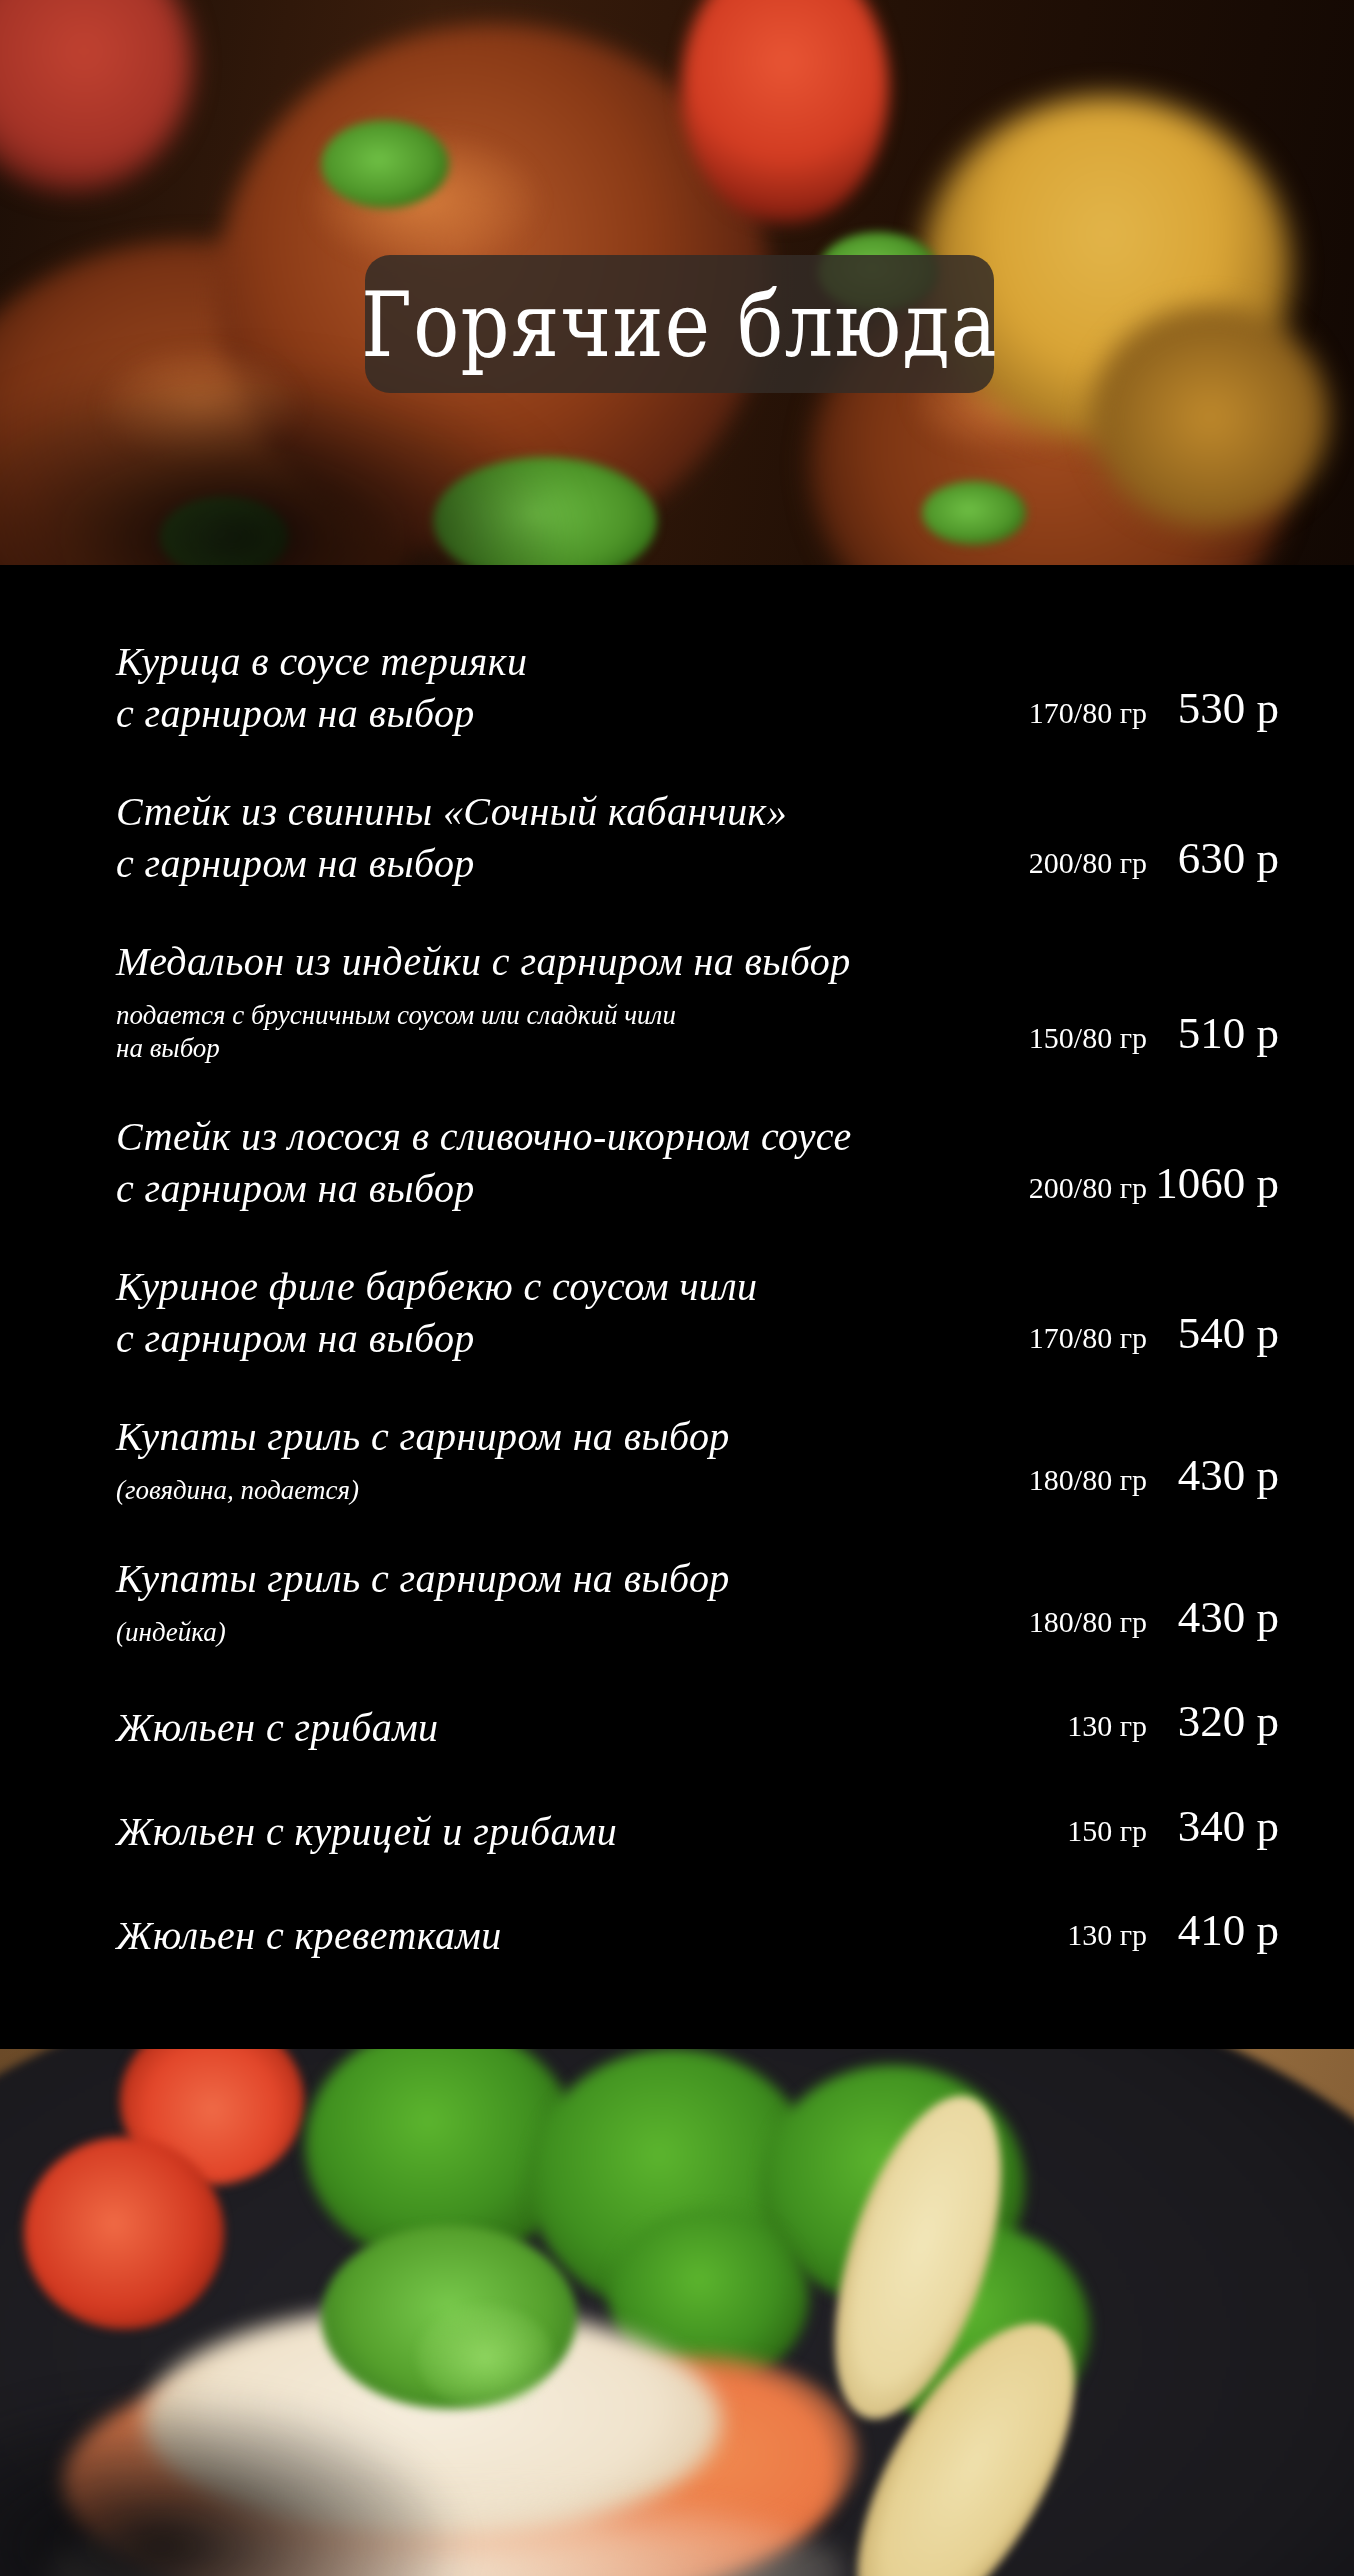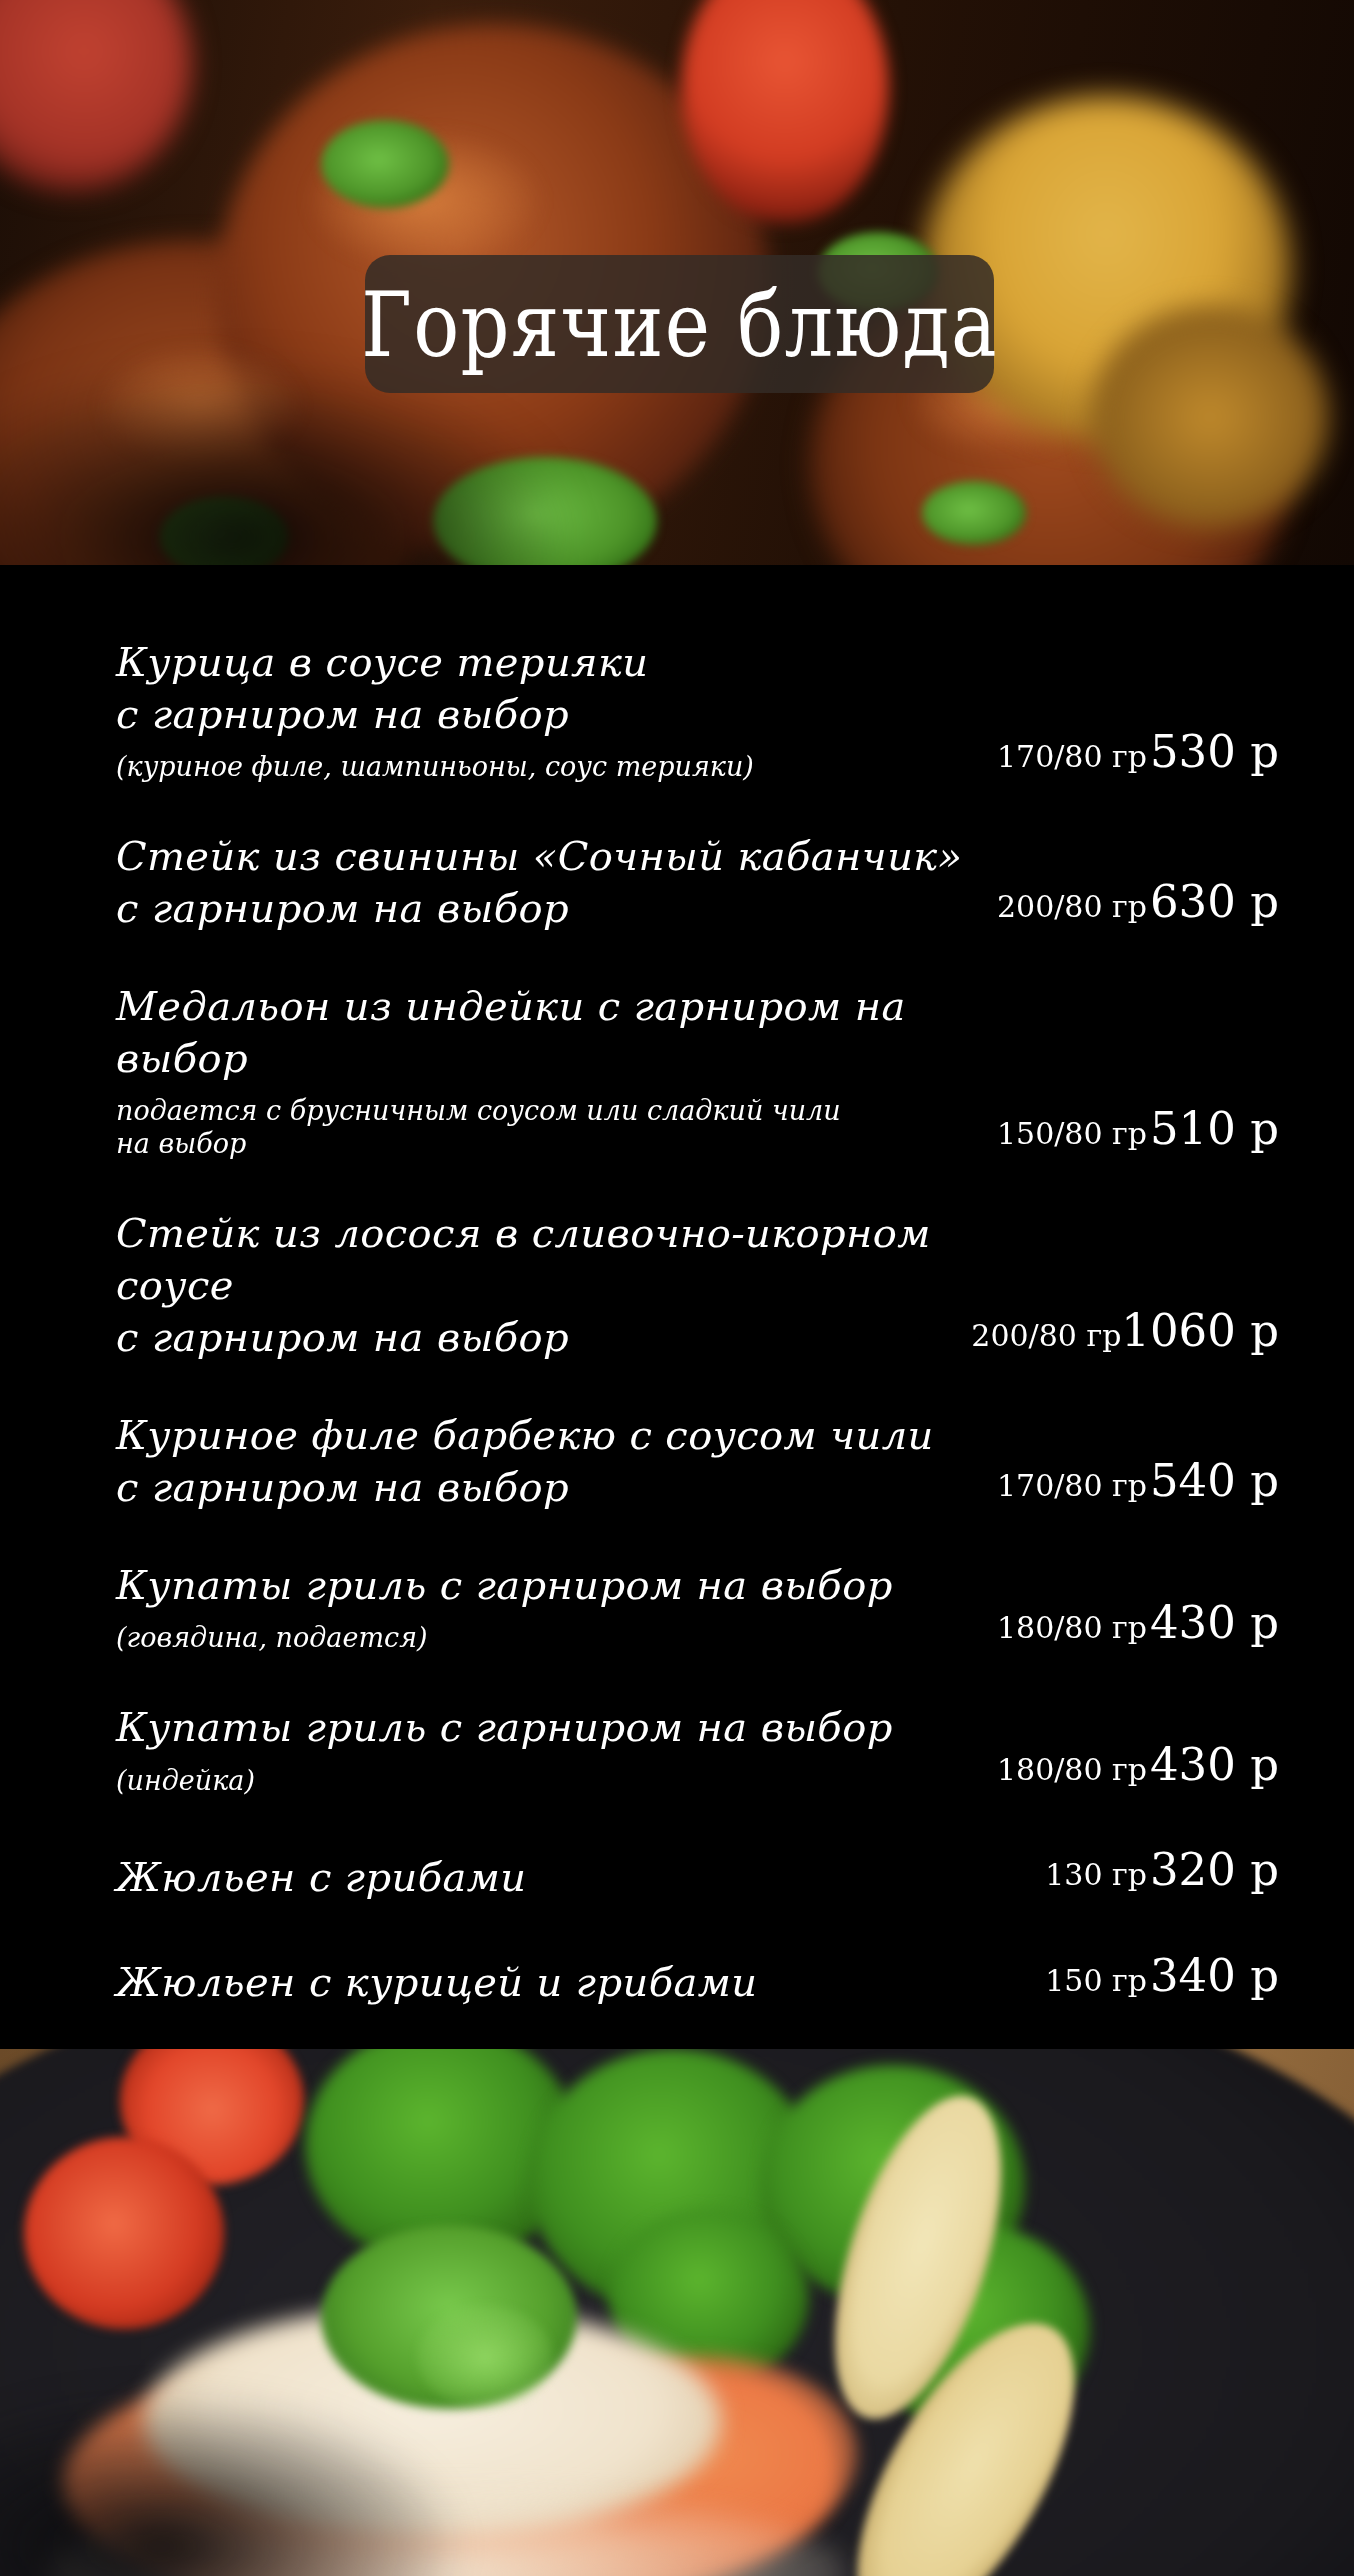--- a/index.html
+++ b/index.html
@@ -64,20 +64,21 @@
   .cream-pool{left:48px;top:441px;width:801px;height:168px;background:radial-gradient(ellipse,#efe3cf 0%,rgba(200,175,140,0) 85%);filter:blur(13px);}
   .herb-sprig{left:321px;top:176px;width:256px;height:184px;background:radial-gradient(ellipse at 50% 45%,#78c94c 0%,#55a02c 55%,#3b7d1f 80%,rgba(35,70,15,0) 92%);filter:blur(4.8px);}
   .herb-sprig-2{left:417px;top:256px;width:136px;height:104px;background:radial-gradient(ellipse,#8ed45f 0%,rgba(80,140,40,0) 85%);filter:blur(4px);}
   .btm-shadow{left:-128px;top:353px;width:577px;height:289px;background:radial-gradient(ellipse,#0a0a0c 0%,rgba(8,8,10,0) 78%);filter:blur(19px);}
   
   .menu{
     padding:71px 76px 0 116px;
     box-sizing:border-box;
     width:1355px;height:1484px;
     background:#000;
+    font-family:Liberation Serif, serif;
   }
   .row{
     display:flex;justify-content:space-between;align-items:flex-end;
     margin-bottom:46px;
   }
   .dish{max-width:866px;}
   .title{
     font-style:italic;
     font-size:40px;line-height:1.3;
     white-space:pre-line;
@@ -123,21 +124,20 @@
       <div class="banner-title">Горячие блюда</div>
     </div>
   </div>
 
   <div class="menu">
 
     <div class="row">
       <div class="dish">
         <div class="title">Курица в соусе терияки
 с гарниром на выбор</div>
-        <div class="subtitle">(куриное филе, шампиньоны, соус терияки)</div>
       </div>
       <div class="pricing">
         <span class="weight">170/80 гр</span>
         <span class="price">530 р</span>
       </div>
     </div>
 
     <div class="row">
       <div class="dish">
         <div class="title">Стейк из свинины «Сочный кабанчик»

